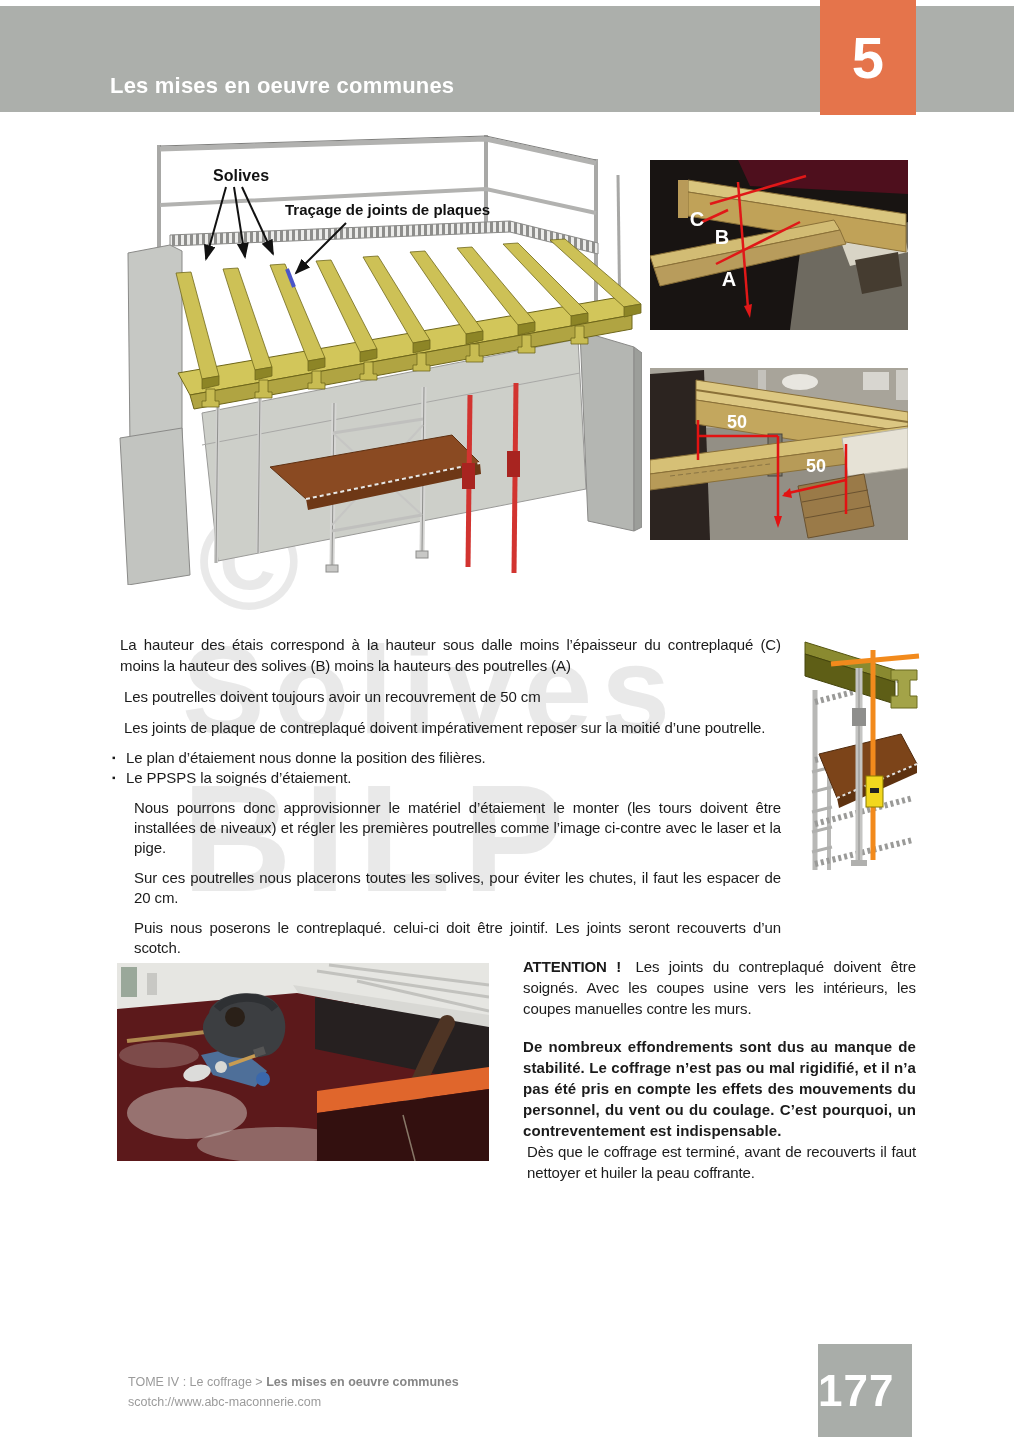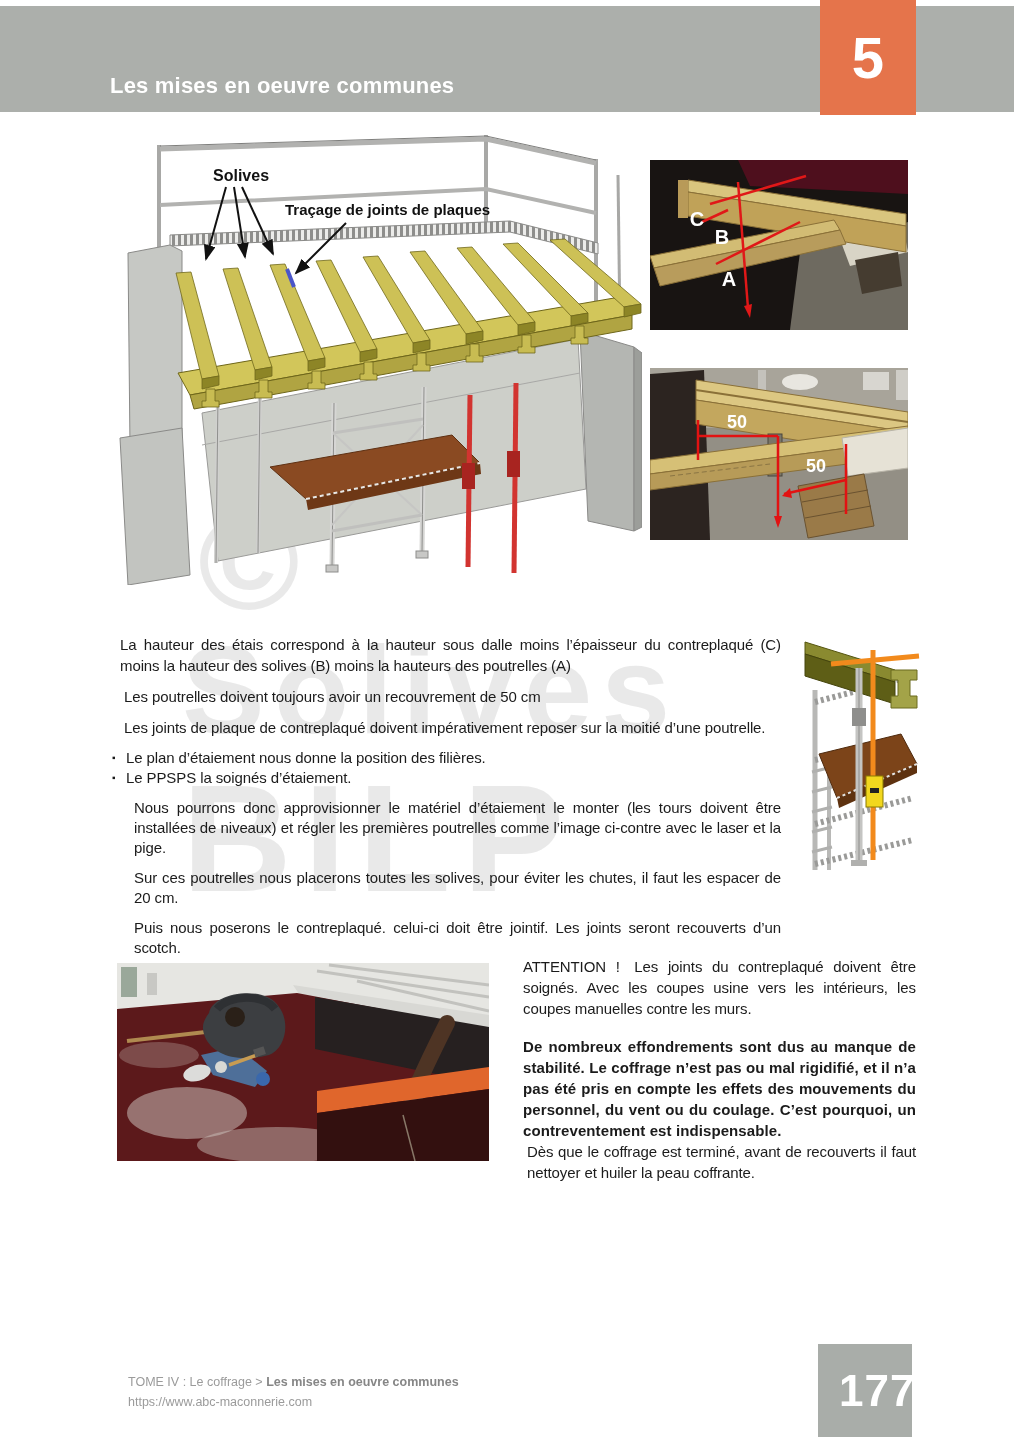--- a/index.html
+++ b/index.html
@@ -40,29 +40,29 @@
   .p-indent{padding-left:4px;}
   .p-hang{padding-left:14px;}
   .bullet-item{display:flex;align-items:flex-start;}
   .bullet-item .marker{flex:0 0 14px;padding-left:2px;font-size:10px;line-height:20px;}
   .bullet-item .marker::before{content:"▪";}
   .bullet-item .btxt{flex:1;}
   
   .attention{position:absolute;left:523px;top:956px;width:393px;z-index:1;font-size:15px;line-height:21px;letter-spacing:-.1px;}
   .attention p{margin:0;text-align:justify;}
   .att-lead{margin-bottom:17px !important;}
-  .att-label{font-weight:normal;margin-right:5px;}
+  .att-label{font-weight:bold;margin-right:5px;}
   .att-bold{font-weight:bold;letter-spacing:.1px;}
   .att-tail{padding-left:4px;}
   
   .footer{position:absolute;left:128px;top:1372px;z-index:1;font-size:12.5px;line-height:20px;color:#9b9b9b;}
   .crumb-bold{font-weight:bold;color:#868686;}
   .page-box{
     position:absolute;left:818px;top:1344px;width:94px;height:93px;background:#a9ada9;z-index:1;
-    display:flex;align-items:center;padding-left:21px;box-sizing:border-box;
+    display:flex;align-items:center;padding-left:0;box-sizing:border-box;
   }
   .page-num{font-size:44px;font-weight:bold;color:#ffffff;letter-spacing:1px;}
 </style>
 </head>
 <body>
 
 <div class="page">
 
   <div class="wm wm-c">©</div>
   <div class="wm wm-editions">Solives</div>
@@ -339,19 +339,19 @@
       <span>Les joints du contreplaqué doivent être soignés. Avec les coupes usine vers les intérieurs, les coupes manuelles contre les murs.</span>
     </p>
     <p class="att-bold">De nombreux effondrements sont dus au manque de stabilité. Le coffrage n’est pas ou mal rigidifié, et il n’a pas été pris en compte les effets des mouvements du personnel, du vent ou du coulage. C’est pourquoi, un contreventement est indispensable.</p>
     <p class="att-tail">Dès que le coffrage est terminé, avant de recouverts il faut nettoyer et huiler la peau coffrante.</p>
   </div>
 
   <div class="footer">
     <div>
       <span>TOME IV : Le coffrage &gt; </span><span class="crumb-bold">Les mises en oeuvre communes</span>
     </div>
-    <div>https://www.abc-maconnerie.com</div>
+    <div>scotch://www.abc-maconnerie.com</div>
   </div>
   <div class="page-box">
     <span class="page-num">177</span>
   </div>
 
 </div>
 
 </body></html>

